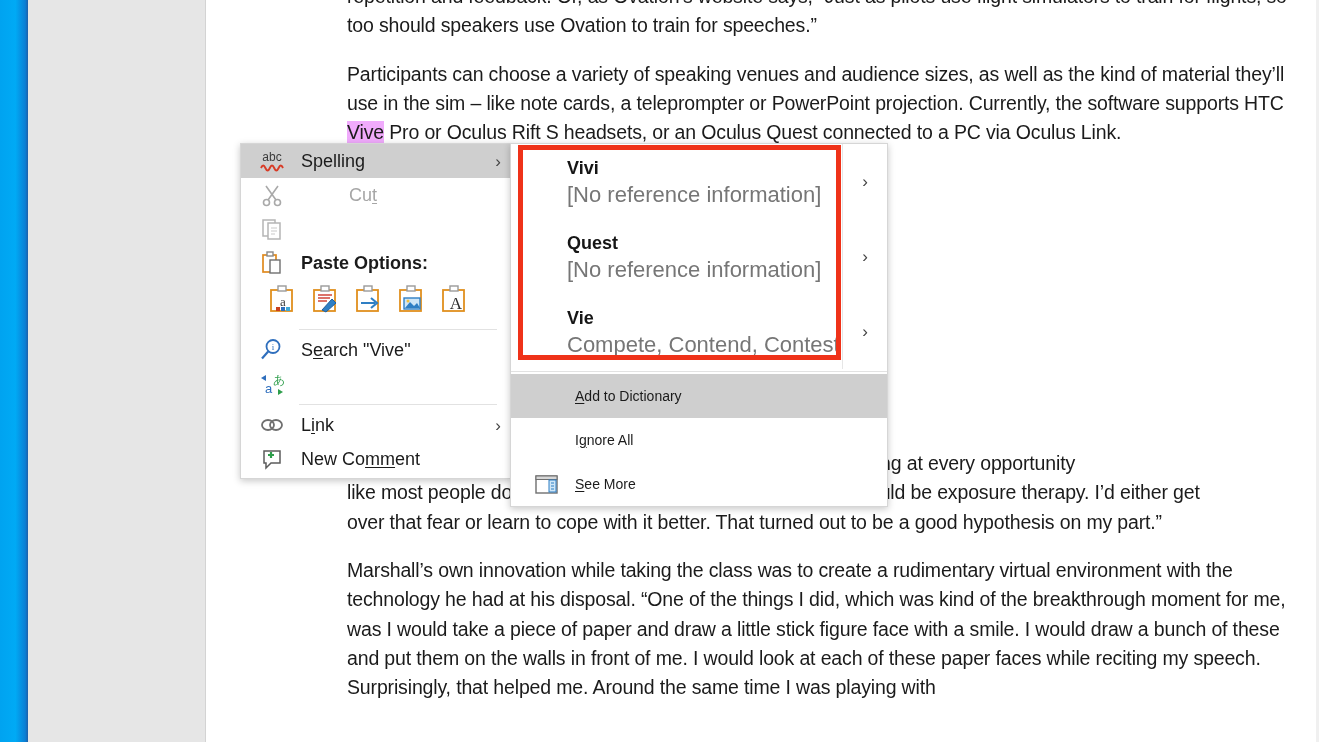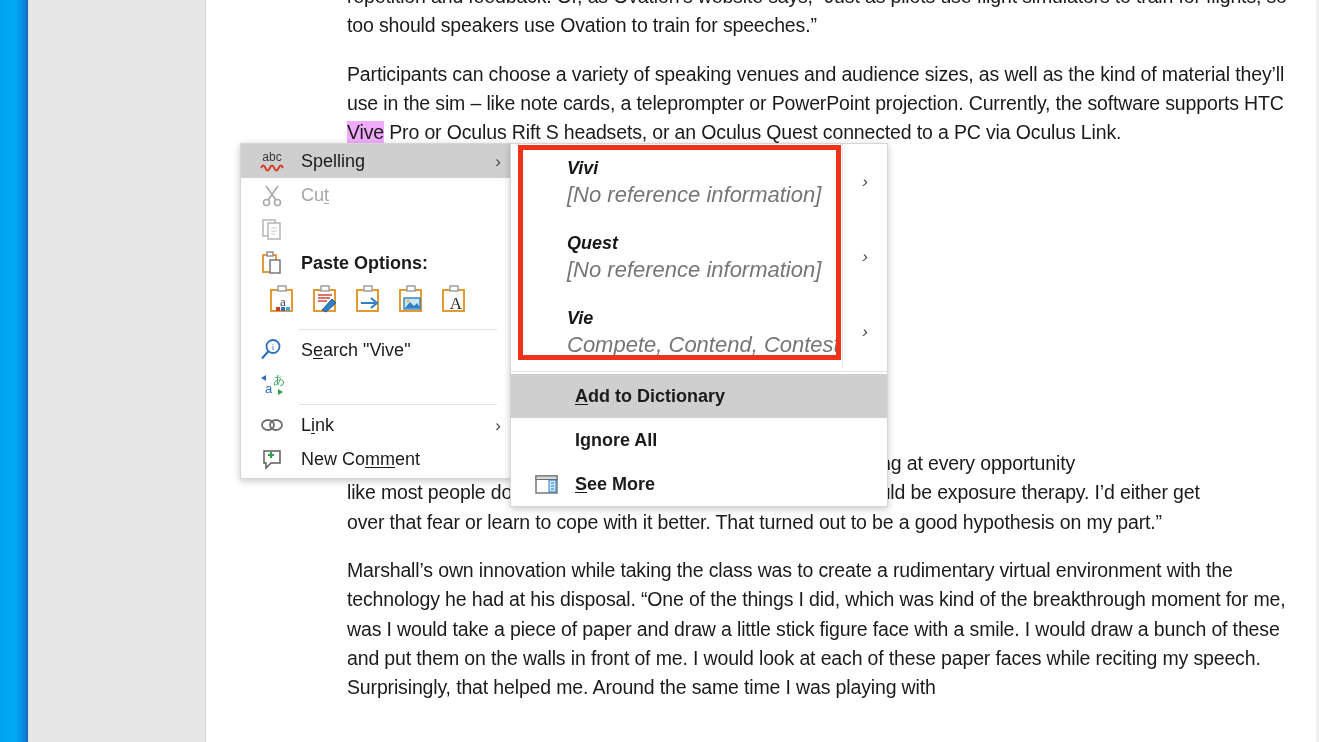--- a/index.html
+++ b/index.html
@@ -81,21 +81,21 @@
     display: flex;
     align-items: center;
     height: 44px;
     padding: 0 10px 0 14px;
     font-size: 18px;
     color: #1b1b1b;
     white-space: nowrap;
     box-sizing: border-box;
   }
   .menu-item.highlighted { background: #cfcfcf; }
-  .menu-item.disabled { color: #a6a6a6; }
+  .menu-item.disabled { color: #a6a6a6; gap: 48px; }
   .menu-item .ico {
     width: 34px;
     min-width: 34px;
     height: 30px;
     display: flex;
     align-items: center;
     justify-content: center;
     margin-right: 12px;
   }
   .menu-item .mlabel { flex: 1 1 auto; }
@@ -141,21 +141,20 @@
     left: 510px;
     top: 143px;
     width: 376px;
     padding: 0;
   }
   .sugg-block {
     position: relative;
     display: flex;
     align-items: stretch;
     min-height: 74px;
-    font-style: italic;
   }
   .sugg-texts {
     flex: 1 1 auto;
     padding: 12px 0 10px 56px;
     display: flex;
     flex-direction: column;
     justify-content: center;
   }
   .sugg-word {
     font-size: 18px;
@@ -175,23 +174,22 @@
     justify-content: center;
     color: #454545;
     font-size: 17px;
     border-left: 1px solid #e6e6e6;
   }
   .sub-item {
     display: flex;
     align-items: center;
     height: 44px;
     padding-left: 18px;
-    font-size: 18px;
+    font-size: 14px;
     color: #1b1b1b;
-    font-weight: bold;
   }
   .sub-item.highlighted { background: #cfcfcf; }
   .sub-item .ico {
     width: 34px; min-width: 34px; height: 28px;
     display: flex; align-items: center; justify-content: center;
     margin-right: 12px;
   }
   .sub-sep { height: 1px; background: #e2e2e2; margin: 2px 0 2px 0; }
 
   

